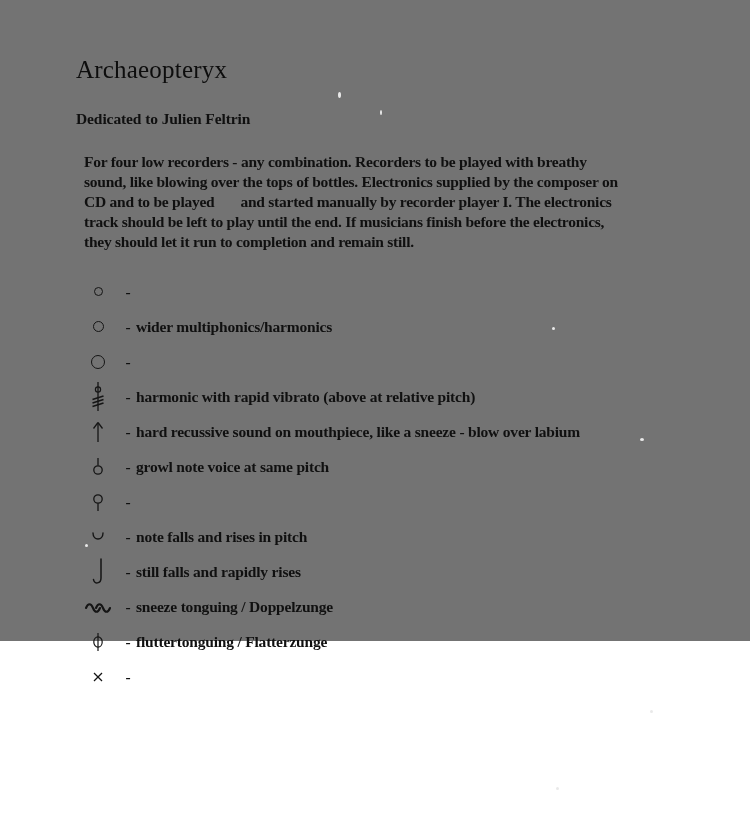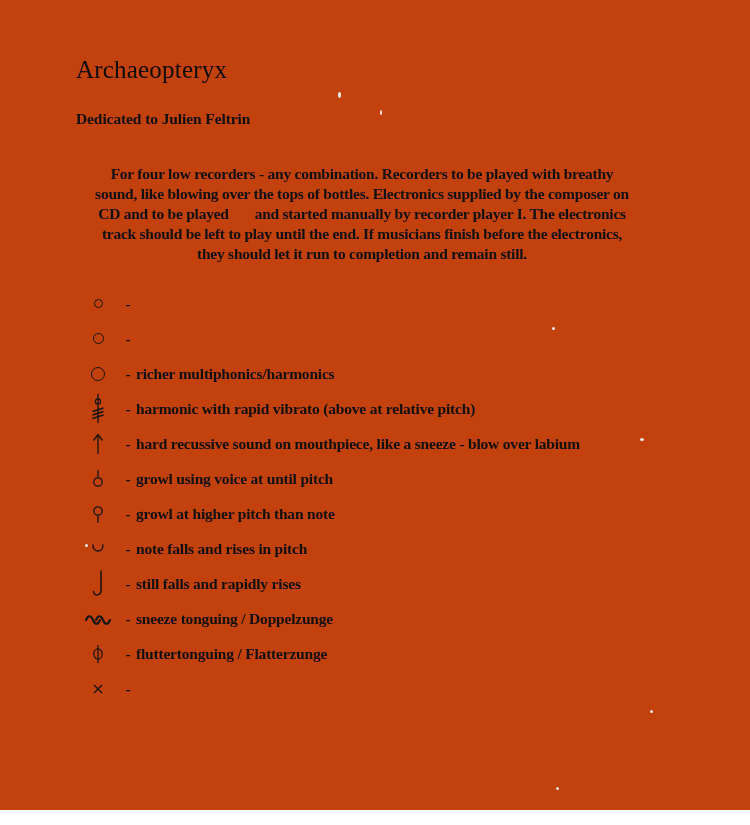--- a/index.html
+++ b/index.html
@@ -12,22 +12,22 @@
     background: #ffffff;
     font-family: "Liberation Serif", "DejaVu Serif", serif;
     color: #111111;
     overflow: hidden;
     position: relative;
   }
 
   .page {
     position: relative;
     width: 750px;
-    height: 810px;
-    background: #c2410c;
+    height: 641px;
+    background: #737373;
     padding: 0;
     box-sizing: border-box;
   }
 
   
   .speckle {
     position: absolute;
     background: #e9e9e9;
     border-radius: 50%;
     pointer-events: none;
@@ -45,34 +45,33 @@
     font-weight: 400;
     letter-spacing: 0.2px;
     margin: 0 0 26px 0;
     line-height: 1.1;
     color: #0d0d0d;
   }
 
   .dedication {
     font-size: 15.5px;
     font-weight: 700;
-    margin: 0 0 36px 0;
+    margin: 0 0 24px 0;
     letter-spacing: -0.1px;
     color: #101010;
   }
 
   .intro {
     font-size: 15.5px;
     font-weight: 700;
     line-height: 1.30;
-    margin: 0 0 22px 16px;
+    margin: 0 0 22px 8px;
     width: 540px;
     letter-spacing: -0.25px;
     color: #101010;
-    text-align: center;
   }
   .intro .gap { display: inline-block; width: 26px; }
 
   .legend {
     margin: 0;
     padding: 0;
     list-style: none;
   }
 
   .legend-row {
@@ -146,28 +145,28 @@
           <span class="circ s1"></span>
         </span>
         <span class="dash-cell">-</span>
       </li>
 
       <li class="legend-row">
         <span class="sym-cell">
           <span class="circ s2"></span>
         </span>
         <span class="dash-cell">-</span>
+        <span class="desc">wider multiphonics/harmonics</span>
       </li>
 
       <li class="legend-row">
         <span class="sym-cell">
           <span class="circ s3"></span>
         </span>
         <span class="dash-cell">-</span>
-        <span class="desc">richer multiphonics/harmonics</span>
       </li>
 
       <li class="legend-row">
         <span class="sym-cell">
           <svg class="sym-svg" width="20" height="32" viewBox="0 0 20 32">
             <circle cx="10" cy="8.5" r="2.6" fill="none" stroke="#151515" stroke-width="1.2"></circle>
             <line x1="10" y1="1" x2="10" y2="30" stroke="#151515" stroke-width="1.3"></line>
             <line x1="4.5" y1="18.5" x2="15.5" y2="15.0" stroke="#151515" stroke-width="1.5"></line>
             <line x1="4.5" y1="22.0" x2="15.5" y2="18.5" stroke="#151515" stroke-width="1.5"></line>
             <line x1="4.5" y1="25.5" x2="15.5" y2="22.0" stroke="#151515" stroke-width="1.5"></line>
@@ -190,32 +189,31 @@
       </li>
 
       <li class="legend-row">
         <span class="sym-cell">
           <svg class="sym-svg" width="16" height="22" viewBox="0 0 16 22">
             <circle cx="8" cy="14" r="4.2" fill="none" stroke="#151515" stroke-width="1.3"></circle>
             <line x1="8" y1="9.6" x2="8" y2="2" stroke="#151515" stroke-width="1.3"></line>
           </svg>
         </span>
         <span class="dash-cell">-</span>
-        <span class="desc">growl using voice at until pitch</span>
+        <span class="desc">growl note voice at same pitch</span>
       </li>
 
       <li class="legend-row">
         <span class="sym-cell">
           <svg class="sym-svg" width="16" height="22" viewBox="0 0 16 22">
             <circle cx="8" cy="8" r="4.2" fill="none" stroke="#151515" stroke-width="1.3"></circle>
             <line x1="8" y1="12.2" x2="8" y2="20" stroke="#151515" stroke-width="1.3"></line>
           </svg>
         </span>
         <span class="dash-cell">-</span>
-        <span class="desc">growl at higher pitch than note</span>
       </li>
 
       <li class="legend-row">
         <span class="sym-cell">
           <svg class="sym-svg" width="20" height="16" viewBox="0 0 20 16">
             <path d="M5,4 C5,12 15,12 15,4" fill="none" stroke="#151515" stroke-width="1.4" stroke-linecap="round"></path>
           </svg>
         </span>
         <span class="dash-cell">-</span>
         <span class="desc">note falls and rises in pitch</span>

